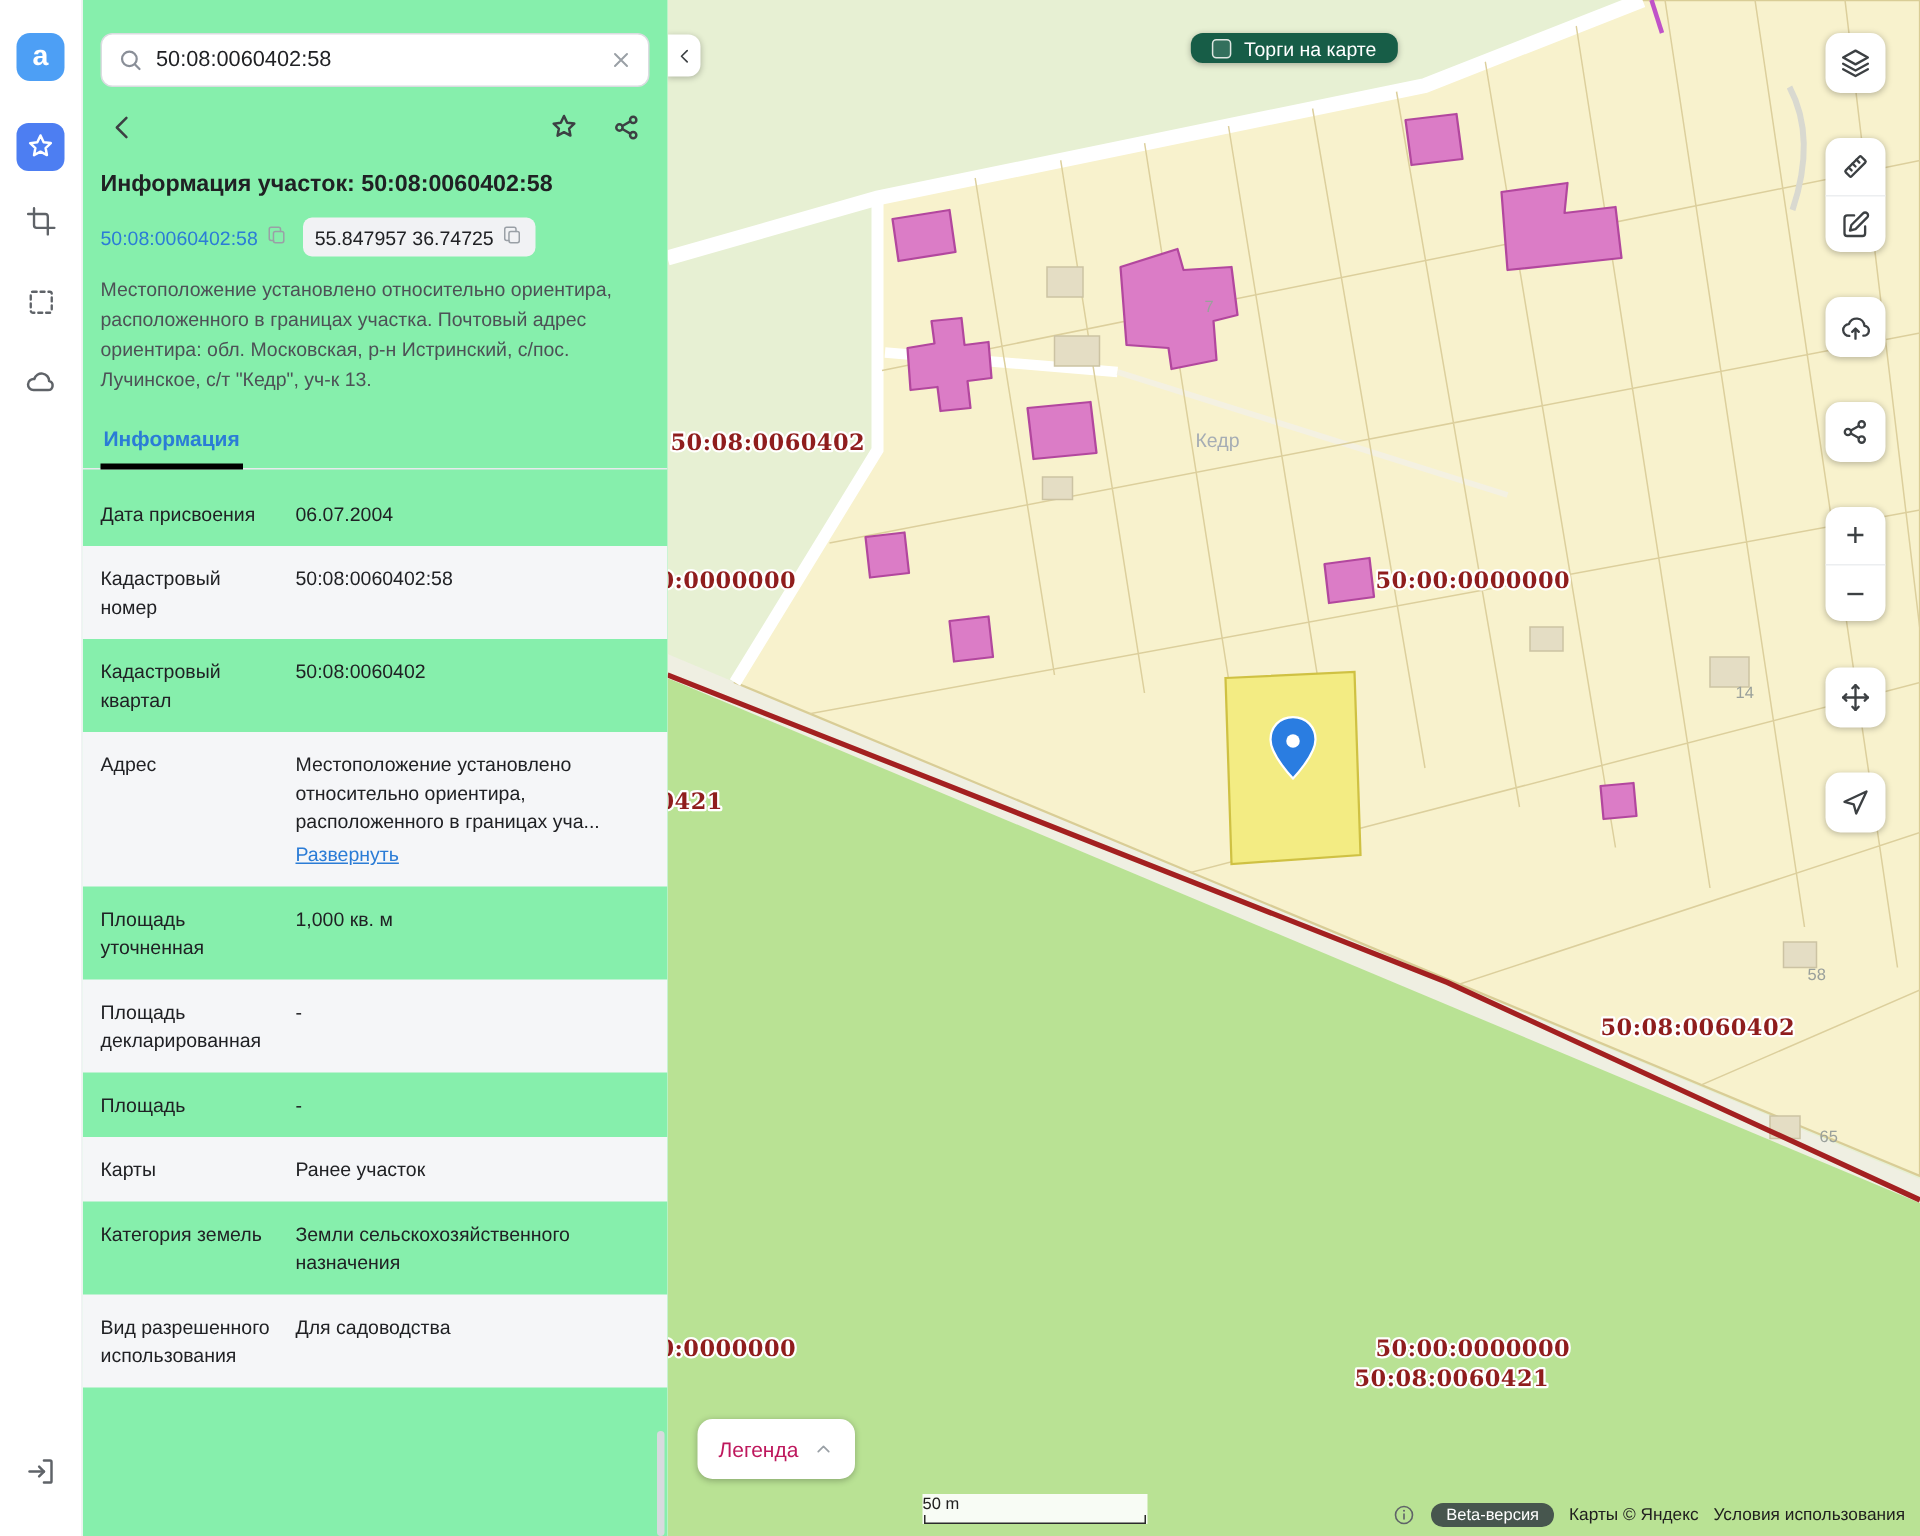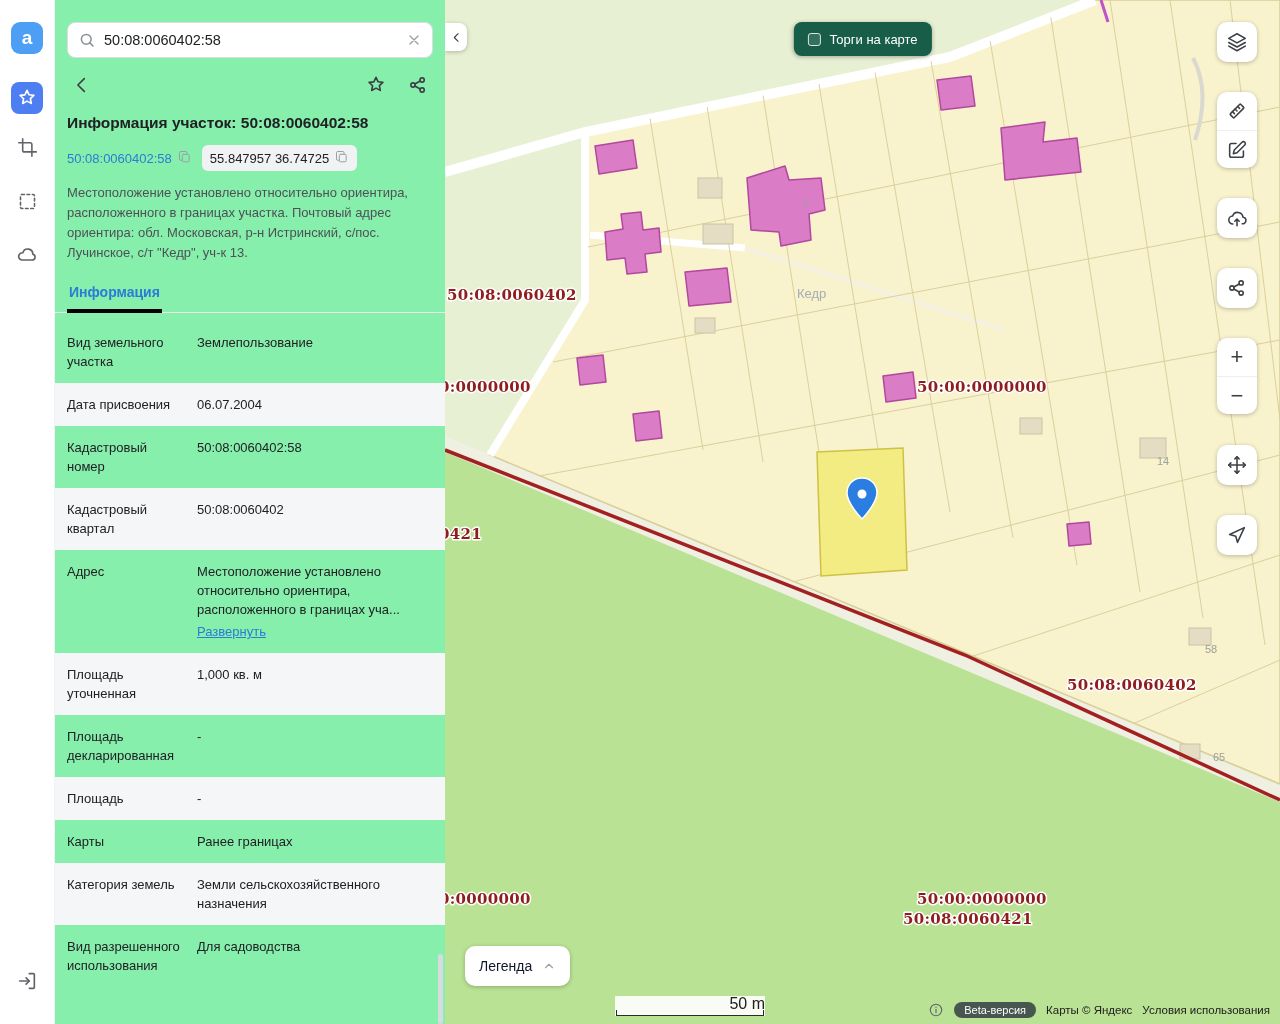--- a/index.html
+++ b/index.html
@@ -45,36 +45,36 @@
   
   .map { position:absolute; left:445px; top:0; width:835px; height:100%; overflow:hidden; background:#e7f0d3; }
   .terrain { position:absolute; inset:0; width:100%; height:100%; display:block; }
   .redlbl { font:700 15px "DejaVu Serif",serif; fill:#8f1d1d; stroke:#ffffff; stroke-width:3px; paint-order:stroke; stroke-linejoin:round; letter-spacing:.3px; }
   .plbl { font:11px "Liberation Sans",sans-serif; fill:#9aa09b; }
   .arealbl { font:13px "Liberation Sans",sans-serif; fill:#a6adb4; }
 
   .collapse-btn { position:absolute; left:0; top:23px; width:22px; height:28px; background:#fff; border:none; border-radius:0 8px 8px 0; box-shadow:0 1px 4px rgba(0,0,0,.25); cursor:pointer; display:flex; align-items:center; justify-content:center; z-index:4; }
   .collapse-btn svg { stroke:#3c4043; fill:none; stroke-width:2; stroke-linecap:round; stroke-linejoin:round; }
 
-  .auction-toggle { position:absolute; left:50%; transform:translateX(-50%); top:22px; height:34px; background:#175d47; border-radius:8px; box-shadow:0 1px 4px rgba(0,0,0,.3); display:flex; align-items:center; gap:9px; padding:0 14px; color:#fff; font-size:13px; cursor:pointer; z-index:4; }
+  .auction-toggle { position:absolute; left:50%; transform:translateX(-50%); top:22px; height:20px; background:#175d47; border-radius:8px; box-shadow:0 1px 4px rgba(0,0,0,.3); display:flex; align-items:center; gap:9px; padding:0 14px; color:#fff; font-size:13px; cursor:pointer; z-index:4; }
   .auction-cb { width:13px; height:13px; border:1.5px solid #dfe7e2; border-radius:3px; background:rgba(255,255,255,.12); }
 
   .mc { position:absolute; right:23px; width:40px; background:#fff; border-radius:10px; box-shadow:0 1px 4px rgba(0,0,0,.25); display:flex; flex-direction:column; z-index:4; }
   .mc .icon-btn { width:40px; height:40px; }
   .mc .icon-btn.h38 { height:38px; }
   .mc .icon-btn + .icon-btn { border-top:1px solid #eceef0; }
   .mc svg { stroke:#3c4043; fill:none; stroke-width:1.7; stroke-linecap:round; stroke-linejoin:round; }
   .zoom-sign { font-size:22px; color:#3c4043; line-height:1; font-weight:400; }
   #ctl-layers{top:22px} #ctl-draw{top:92px} #ctl-upload{top:198px} #ctl-share{top:268px} #ctl-zoom{top:338px} #ctl-pan{top:445px} #ctl-locate{top:515px}
 
-  .legend-btn { position:absolute; left:20px; bottom:38px; height:40px; padding:0 14px; background:#fff; border:none; border-radius:10px; box-shadow:0 1px 4px rgba(0,0,0,.25); display:flex; align-items:center; gap:10px; font-size:14px; color:#0f172a; font-family:inherit; cursor:pointer; z-index:4; }
+  .legend-btn { position:absolute; left:20px; bottom:38px; height:40px; padding:0 14px; background:#fff; border:none; border-radius:10px; box-shadow:0 1px 4px rgba(0,0,0,.25); display:flex; align-items:center; gap:10px; font-size:14px; color:#be185d; font-family:inherit; cursor:pointer; z-index:4; }
   .legend-btn svg { stroke:#9aa0a6; fill:none; stroke-width:2; stroke-linecap:round; stroke-linejoin:round; }
 
   .scalebar { position:absolute; left:170px; bottom:8px; width:150px; background:rgba(255,255,255,.9); padding-top:1px; z-index:4; }
-  .scale-text { display:block; text-align:right; font-size:16px; color:#21201f; line-height:13px; }
+  .scale-text { display:block; text-align:left; font-size:11px; color:#21201f; line-height:13px; }
   .scale-rule { height:6px; border:1.5px solid #2b2b2b; border-top:none; margin:0 1px; }
 
   .attribution { position:absolute; right:10px; bottom:6px; display:flex; align-items:center; gap:10px; font-size:11.5px; color:#21201f; z-index:4; }
   .attribution svg { stroke:#5f6368; fill:none; stroke-width:1.6; stroke-linecap:round; }
   .beta-pill { background:#47564e; color:#fff; border-radius:10px; padding:2px 10px; font-size:11px; }
   .attr-link { cursor:pointer; }
 </style>
 </head>
 <body>
 
@@ -169,24 +169,20 @@
   </div>
 
   <p class="desc">Местоположение установлено относительно ориентира, расположенного в границах участка. Почтовый адрес ориентира: обл. Московская, р-н Истринский, с/пос. Лучинское, с/т "Кедр", уч-к 13.</p>
 
   <div class="tabs">
     <div class="tab">Информация</div>
   </div>
 
   <div class="table">
     <div class="trow">
-        <div class="label">Вид земельного участка</div>
-        <div class="value">Землепользование</div>
-      </div>
-    <div class="trow">
         <div class="label">Дата присвоения</div>
         <div class="value">06.07.2004</div>
       </div>
     <div class="trow">
         <div class="label">Кадастровый номер</div>
         <div class="value">50:08:0060402:58</div>
       </div>
     <div class="trow">
         <div class="label">Кадастровый квартал</div>
         <div class="value">50:08:0060402</div>
@@ -202,21 +198,21 @@
     <div class="trow">
         <div class="label">Площадь декларированная</div>
         <div class="value">-</div>
       </div>
     <div class="trow">
         <div class="label">Площадь</div>
         <div class="value">-</div>
       </div>
     <div class="trow">
         <div class="label">Карты</div>
-        <div class="value">Ранее границах</div>
+        <div class="value">Ранее участок</div>
       </div>
     <div class="trow">
         <div class="label">Категория земель</div>
         <div class="value">Земли сельскохозяйственного назначения</div>
       </div>
     <div class="trow">
         <div class="label">Вид разрешенного использования</div>
         <div class="value">Для садоводства</div>
       </div>
   </div>

